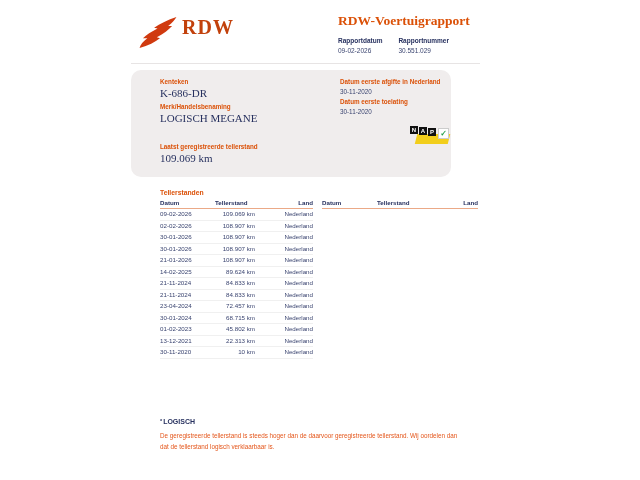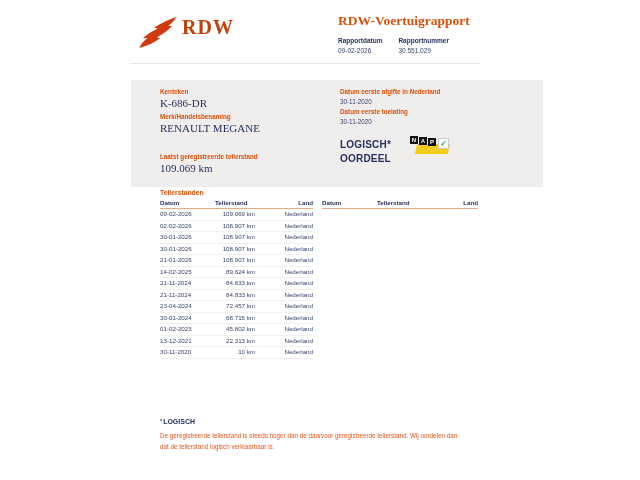--- a/index.html
+++ b/index.html
@@ -23,21 +23,21 @@
     color:#DB5108;
   }
   .report-meta{position:absolute;left:338px;top:37px;display:flex;gap:16px;}
   .meta-field{display:flex;flex-direction:column;}
   .meta-label{font-size:6.5px;font-weight:700;color:#27315F;}
   .meta-value{font-size:6.5px;color:#3A4470;margin-top:3px;}
 
   .header-rule{position:absolute;left:131px;top:63px;width:349px;height:1px;background:#E7E4E4;}
 
   
-  .panel{position:absolute;left:131px;top:80px;width:412px;height:107px;background:#F0EDED;border-radius:0;}
+  .panel{position:absolute;left:131px;top:70px;width:320px;height:107px;background:#F0EDED;border-radius:10px;}
   .fld{position:absolute;}
   .fld .lbl{font-size:6.3px;font-weight:700;color:#DB5108;display:block;}
   .fld .val-serif{font-family:"Liberation Serif", serif;font-size:11px;color:#27315F;display:block;margin-top:2px;}
   .fld .val-sans{font-size:6.3px;color:#3A4470;display:block;margin-top:3px;}
 
   .judgement{position:absolute;left:209px;top:58px;font-size:10px;font-weight:800;color:#27315F;line-height:14px;letter-spacing:0.2px;}
 
   
   .nap{position:absolute;left:279px;top:56px;width:46px;height:22px;}
   .nap-yellow{position:absolute;left:6px;top:8px;width:33px;height:10px;background:#F2CE1B;transform:skewX(-14deg);}
@@ -91,40 +91,36 @@
   <div class="header-rule"></div>
 
   <div class="panel">
 
     <div class="fld" style="left:29px;top:8px;">
       <span class="lbl">Kenteken</span>
       <span class="val-serif">K-686-DR</span>
     </div>
     <div class="fld" style="left:29px;top:33px;">
       <span class="lbl">Merk/Handelsbenaming</span>
-      <span class="val-serif">RENAULT MEGANE</span>
+      <span class="val-serif">LOGISCH MEGANE</span>
     </div>
     <div class="fld" style="left:29px;top:73px;">
       <span class="lbl">Laatst geregistreerde tellerstand</span>
       <span class="val-serif">109.069 km</span>
     </div>
 
     <div class="fld" style="left:209px;top:8px;">
       <span class="lbl">Datum eerste afgifte in Nederland</span>
       <span class="val-sans">30-11-2020</span>
     </div>
     <div class="fld" style="left:209px;top:28px;">
       <span class="lbl">Datum eerste toelating</span>
       <span class="val-sans">30-11-2020</span>
     </div>
 
-    <div class="judgement">
-      <span>LOGISCH*</span><br>
-      <span>OORDEEL</span>
-    </div>
 
     <div class="nap">
       <div class="nap-yellow"></div>
       <div class="nap-sq" style="left:0;top:0;">N</div>
       <div class="nap-sq" style="left:9px;top:1px;">A</div>
       <div class="nap-sq" style="left:18px;top:2px;">P</div>
       <div class="nap-check" style="left:28px;top:2px;">✓</div>
     </div>
   </div>
 

